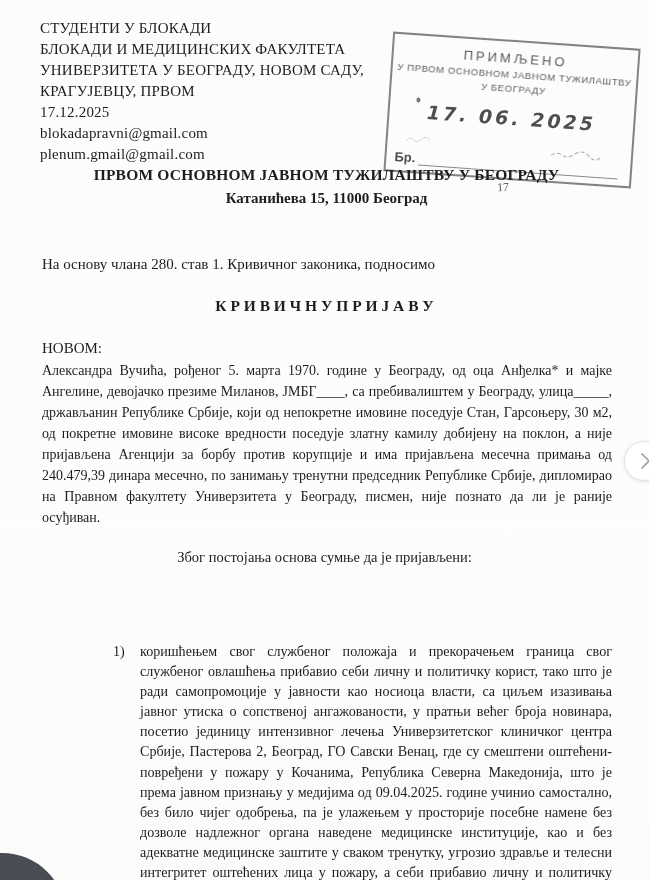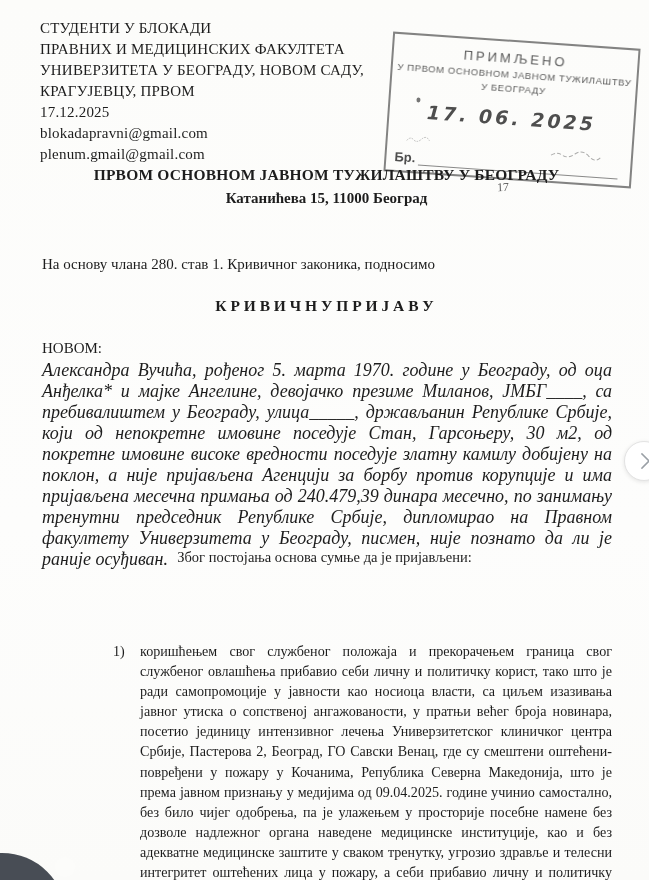--- a/index.html
+++ b/index.html
@@ -43,21 +43,21 @@
     transform:rotate(-2deg); opacity:.85;
   }
 
   
   .recipient-title { position:absolute; left:30px; right:26px; top:166px; text-align:center; font-weight:bold; font-size:15.5px; letter-spacing:.2px; }
   .recipient-address { position:absolute; left:30px; right:26px; top:190px; text-align:center; font-weight:bold; font-size:15px; }
 
   .legal-basis { position:absolute; left:42px; top:256px; font-size:15px; }
   .doc-title { position:absolute; left:0; right:0; top:297px; text-align:center; font-weight:bold; font-size:15.5px; }
   .against-label { position:absolute; left:42px; top:340px; font-size:15px; }
-  .against-text { position:absolute; left:42px; width:570px; top:360px; font-size:18px; line-height:21px; text-align:justify;font-style:italic; }
+  .against-text { position:absolute; left:42px; width:570px; top:360px; font-size:14px; line-height:21px; text-align:justify; }
   .grounds { position:absolute; left:0; right:0; top:549px; text-align:center; font-size:14.5px; }
   .facts { position:absolute; left:42px; width:570px; top:578px; font-size:14.3px; line-height:20.8px; text-align:justify; text-indent:52px; }
 
   .counts { position:absolute; left:113px; top:641px; width:499px; }
   .count-item { display:flex; font-size:14.1px; line-height:20.1px; }
   .count-number { width:27px; flex:none; }
   .count-text { flex:1; text-align:justify; }
 
   
   .next-btn {
@@ -78,21 +78,21 @@
   }
   .fab-notch { position:absolute; left:55px; top:857px; width:20px; height:20px; border-radius:50%; background:#fcfcfa; }
 </style>
 </head>
 <body>
 
 <div class="page">
 
   <div class="sender">
     <div>СТУДЕНТИ У БЛОКАДИ</div>
-    <div>ПРАВНИХ И МЕДИЦИНСКИХ ФАКУЛТЕТА</div>
+    <div>БЛОКАДИ И МЕДИЦИНСКИХ ФАКУЛТЕТА</div>
     <div>УНИВЕРЗИТЕТА У БЕОГРАДУ, НОВОМ САДУ,</div>
     <div>КРАГУЈЕВЦУ, ПРВОМ</div>
     <div>17.12.2025</div>
     <div>blokadapravni@gmail.com</div>
     <div>plenum.gmail@gmail.com</div>
   </div>
 
   <div class="stamp">
     <div class="stamp-received">ПРИМЉЕНО</div>
     <div class="stamp-office">У ПРВОМ ОСНОВНОМ ЈАВНОМ ТУЖИЛАШТВУ</div>

